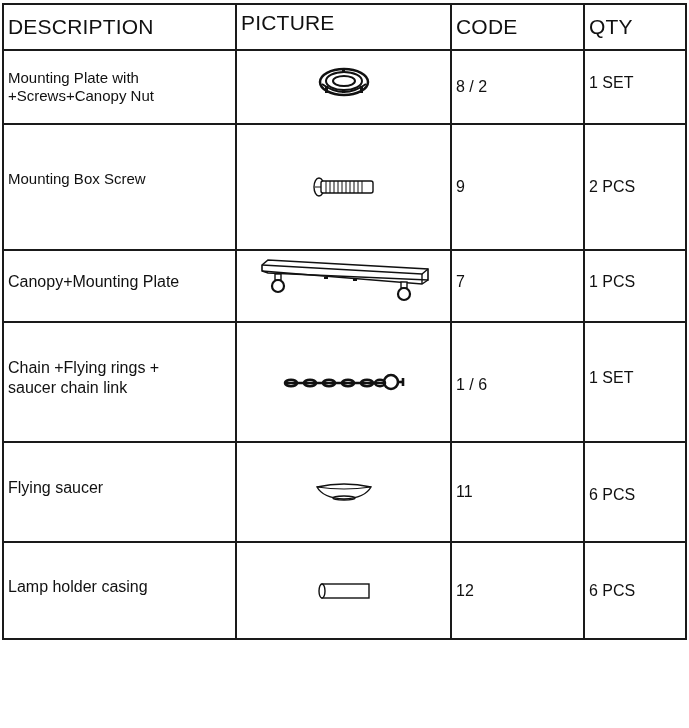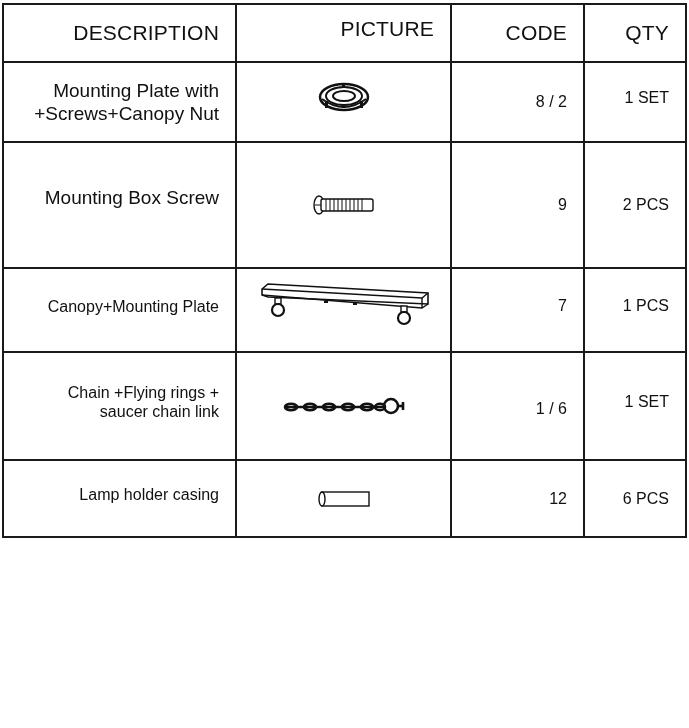--- a/index.html
+++ b/index.html
@@ -17,60 +17,60 @@
   }
   .parts-table {
     position: absolute;
     left: 2px;
     top: 3px;
     border-collapse: collapse;
     table-layout: fixed;
   }
   .parts-table td, .parts-table th {
     border: 2px solid #1a1a1a;
-    padding: 16px;
-    text-align: right;
+    padding: 4px;
+    text-align: left;
     vertical-align: middle;
     font-weight: normal;
   }
   .parts-table th {
     font-size: 21px;
     letter-spacing: 0.2px;
   }
   .col-desc { width: 233px; }
   .col-pic  { width: 215px; }
   .col-code { width: 133px; }
   .col-qty  { width: 102px; }
 
   .desc-text {
     display: inline-block;
     line-height: 1.22;
   }
-  .desc-large { font-size: 19px; margin-left: 7px; }
+  .desc-large { font-size: 15px; }
   .desc-small { font-size: 16px; }
   .cell-code, .cell-qty { font-size: 16px; }
 
   .pic-wrap {
     display: flex;
     align-items: center;
     justify-content: center;
     width: 100%;
     height: 100%;
   }
   svg { display: block; }
 
   
   .r-head { height: 46px; }
   .r1 { height: 74px; }
   .r2 { height: 126px; }
   .r3 { height: 88px; }
   .r4 { height: 72px; }
-  .r5 { height: 108px; }
+  .r5 { height: 120px; }
   .r6 { height: 100px; }
-  .r7 { height: 77px; }
+  .r7 { height: 97px; }
 
   .shift-up { position: relative; top: -4px; }
   .shift-up2 { position: relative; top: -8px; }
   .shift-down { position: relative; top: 3px; }
 </style>
 </head>
 <body>
 
 <table class="parts-table">
   <colgroup>
@@ -190,20 +190,36 @@
               <line x1="116" y1="10" x2="121" y2="10"></line>
               <line x1="121" y1="6" x2="121" y2="14"></line>
             </g>
           </svg>
         </div>
       </td>
       <td class="cell-code"><span class="shift-down">1 / 6</span></td>
       <td class="cell-qty"><span class="shift-up">1 SET</span></td>
     </tr>
 
+    <tr class="r6">
+      <td>
+        <span class="desc-text desc-small shift-up">Flying saucer</span>
+      </td>
+      <td>
+        <div class="pic-wrap">
+          <svg width="58" height="20" viewBox="0 0 58 20">
+            <path d="M2 5 Q29 -1 56 5 Q50 16 29 17 Q8 16 2 5 Z" fill="#fff" stroke="#111" stroke-width="1.4"></path>
+            <path d="M2 5 Q29 9 56 5" fill="none" stroke="#111" stroke-width="1.2"></path>
+            <ellipse cx="29" cy="16" rx="11" ry="2" fill="none" stroke="#111" stroke-width="1.6"></ellipse>
+          </svg>
+        </div>
+      </td>
+      <td class="cell-code">11</td>
+      <td class="cell-qty"><span class="shift-down">6 PCS</span></td>
+    </tr>
 
     <tr class="r7">
       <td>
         <span class="desc-text desc-small shift-up">Lamp holder casing</span>
       </td>
       <td>
         <div class="pic-wrap">
           <svg width="54" height="18" viewBox="0 0 54 18">
             <rect x="5" y="2" width="47" height="14" fill="#fff" stroke="#111" stroke-width="1.4"></rect>
             <ellipse cx="5" cy="9" rx="3" ry="7" fill="#fff" stroke="#111" stroke-width="1.4"></ellipse>

